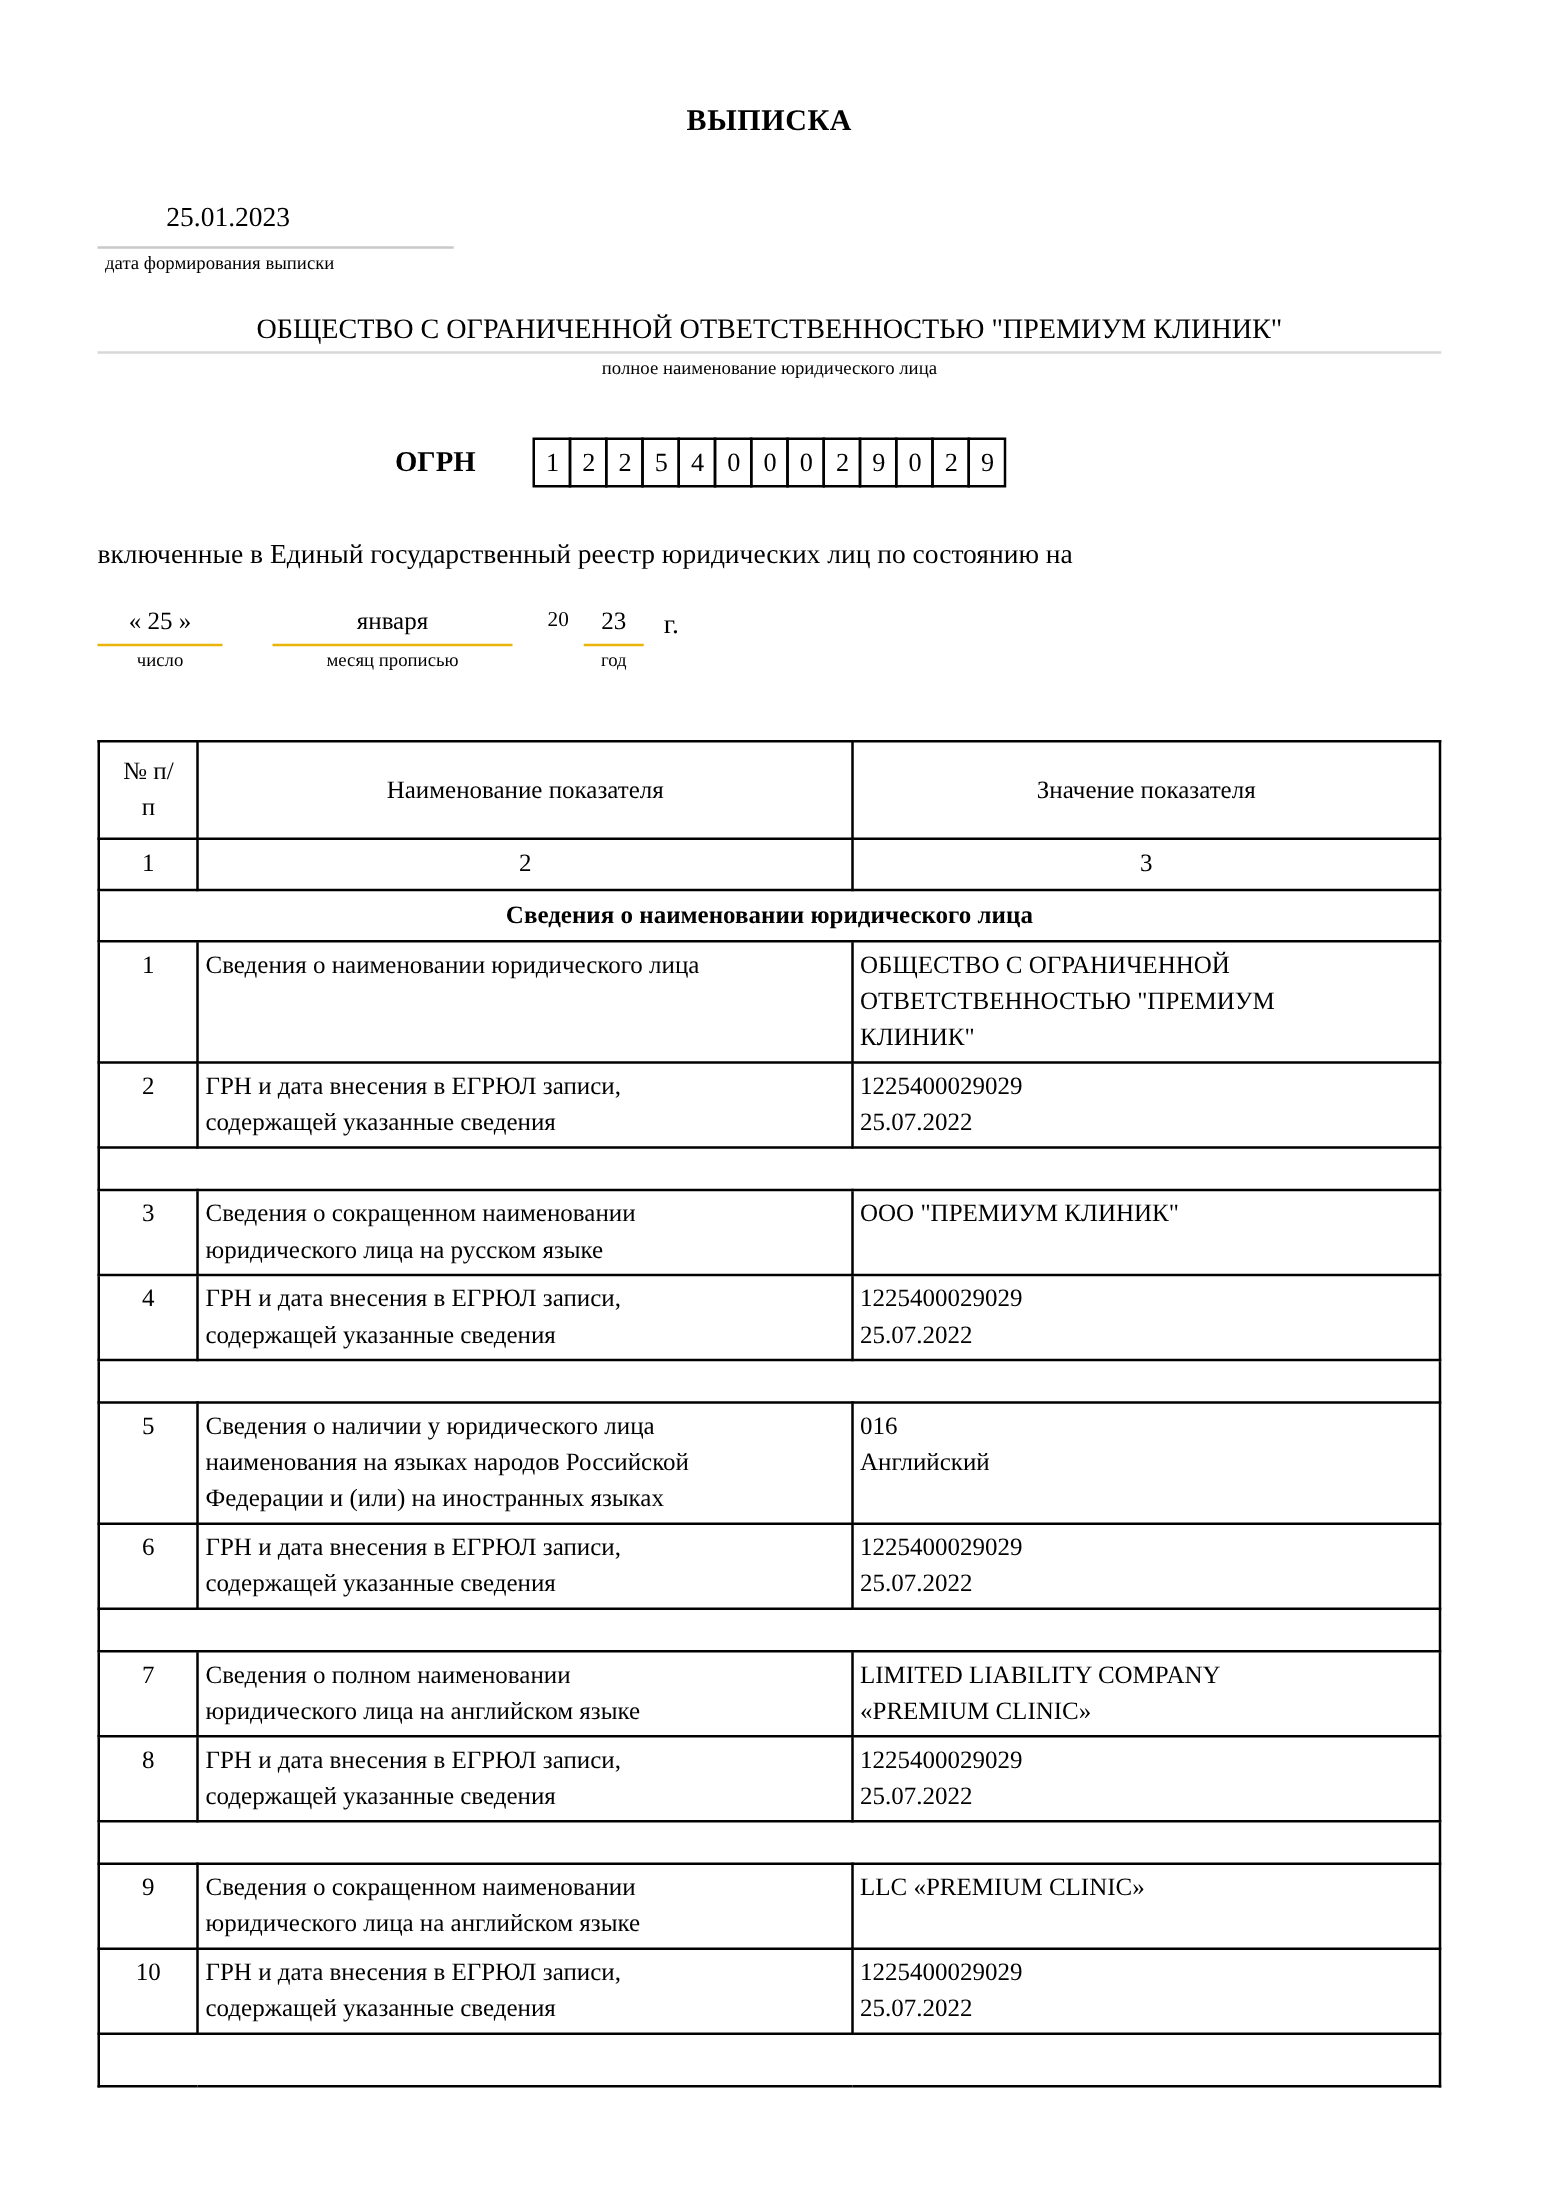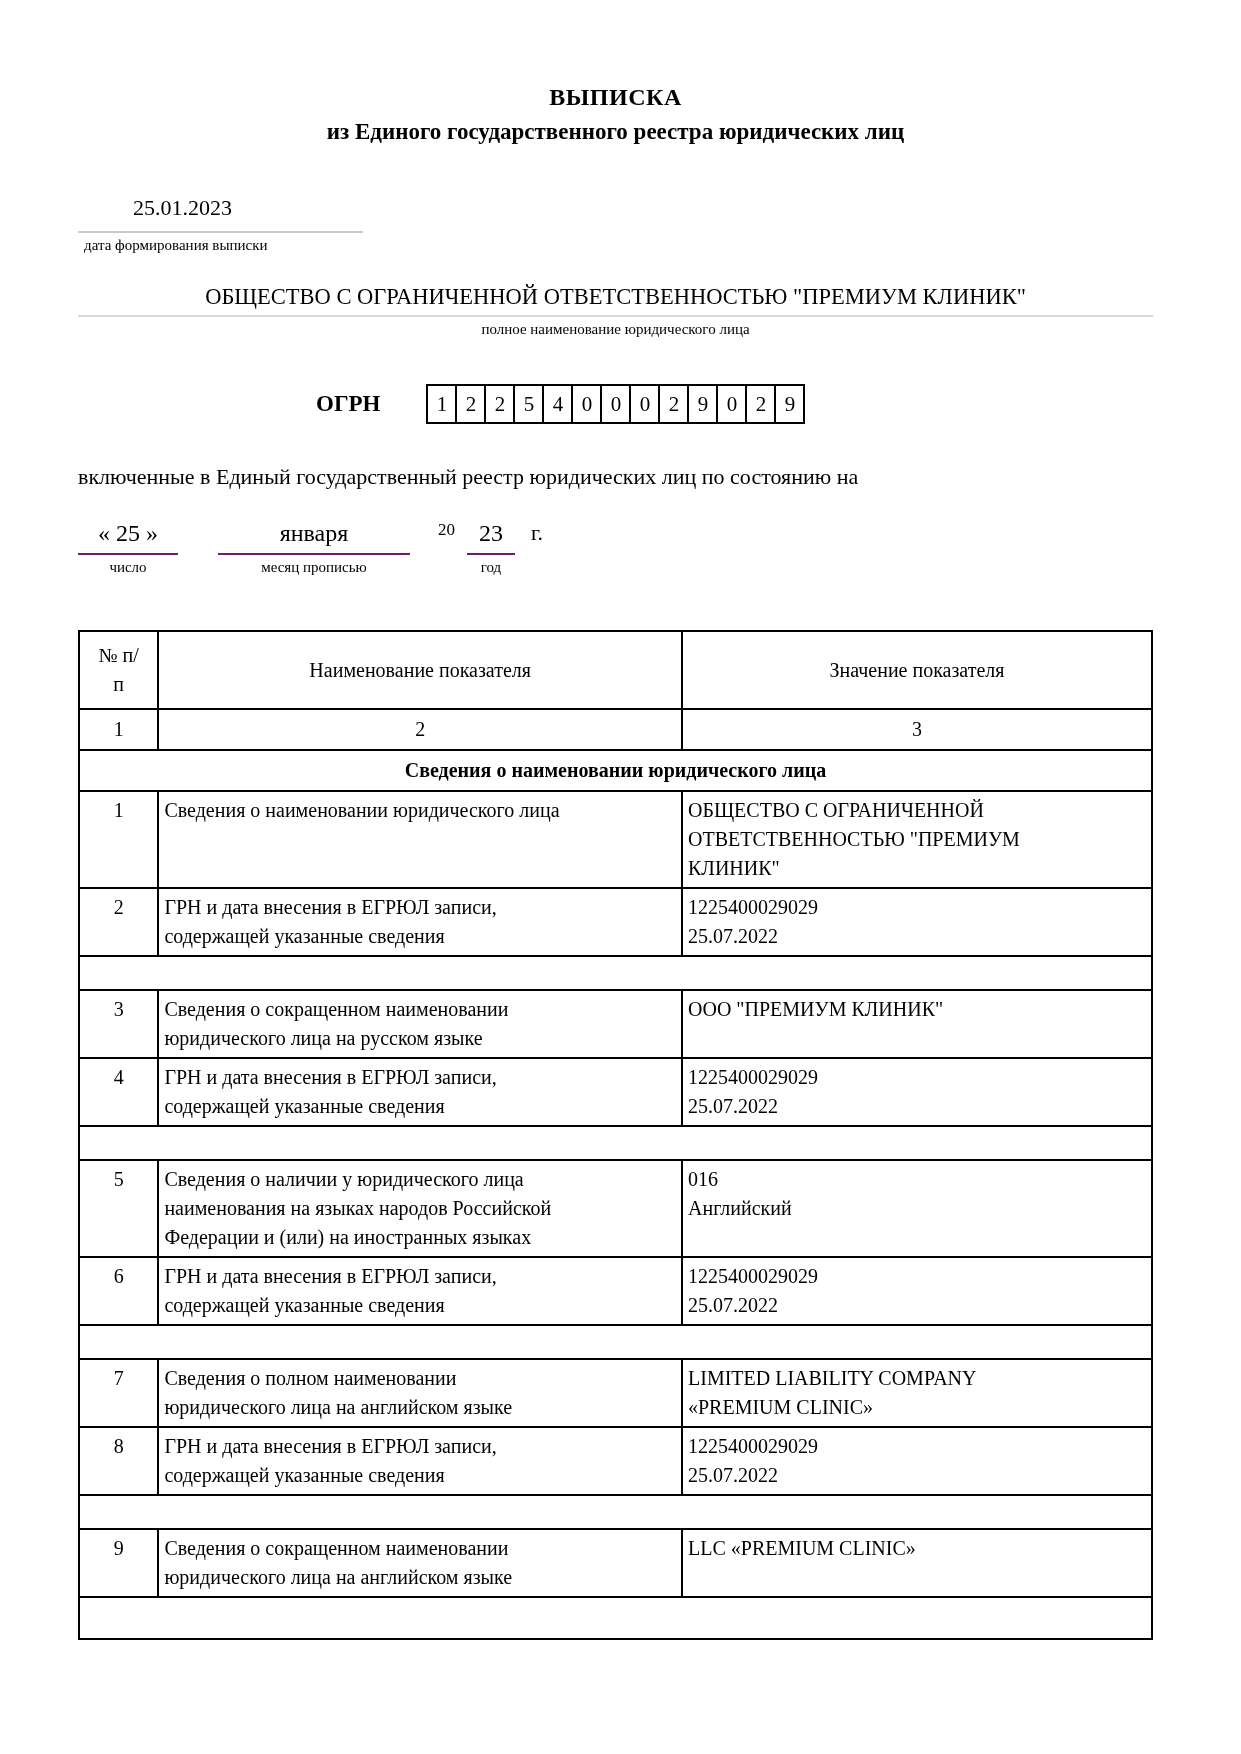--- a/index.html
+++ b/index.html
@@ -48,21 +48,21 @@
     text-align: center;
     font-size: 21px;
     border: 2px solid #000;
     margin-left: -2px;
     box-sizing: content-box;
   }
   .ogrn-cell:first-child { margin-left: 0; }
   .included { font-size: 22px; margin-top: 40px; }
   .date-line { margin-top: 30px; display: flex; align-items: flex-start; }
   .dl-field { text-align: center; }
-  .dl-value { display: block; font-size: 24px; border-bottom: 2px solid #701a75; padding-bottom: 6px; }
+  .dl-value { display: block; font-size: 20px; border-bottom: 2px solid #eab308; padding-bottom: 6px; }
   .dl-caption { font-size: 15px; margin-top: 4px; }
   .dl-day { width: 100px; }
   .dl-month { width: 192px; margin-left: 40px; }
   .dl-static { font-size: 17px; margin-left: 28px; padding-top: 0; }
   .dl-year { width: 48px; margin-left: 12px; }
   .dl-suffix { margin-left: 16px; font-size: 22px; }
   table.reg {
     margin-top: 54px;
     border-collapse: collapse;
     width: 100%;
@@ -87,21 +87,20 @@
   tr.section td { text-align: center; font-weight: bold; padding: 5px 4px; }
   tr.spacer td { height: 32px; padding: 0; }
   tr.spacer-last td { height: 40px; padding: 0; }
 </style>
 </head>
 <body>
 
 <div class="page">
 
   <div class="doc-title">ВЫПИСКА</div>
-  <div class="doc-subtitle">из Единого государственного реестра юридических лиц</div>
 
   <div class="formation-block">
     <div class="formation-date">25.01.2023</div>
     <div class="formation-line"></div>
     <div class="formation-caption">дата формирования выписки</div>
   </div>
 
 
   <div class="company-block">
     <div class="company-name">ОБЩЕСТВО С ОГРАНИЧЕННОЙ ОТВЕТСТВЕННОСТЬЮ "ПРЕМИУМ КЛИНИК"</div>
@@ -235,19 +234,26 @@
       </tr>
       <tr class="spacer">
           <td colspan="3"></td>
         </tr>
       <tr>
         <td class="cell-num">9</td>
         <td class="cell-name">Сведения о сокращенном наименовании
 юридического лица на английском языке</td>
         <td class="cell-value">LLC «PREMIUM CLINIC»</td>
       </tr>
+      <tr>
+        <td class="cell-num">10</td>
+        <td class="cell-name">ГРН и дата внесения в ЕГРЮЛ записи,
+содержащей указанные сведения</td>
+        <td class="cell-value">1225400029029
+25.07.2022</td>
+      </tr>
       <tr class="spacer spacer-last">
           <td colspan="3"></td>
         </tr>
     </tbody>
   </table>
 
 </div>
 
 </body></html>

